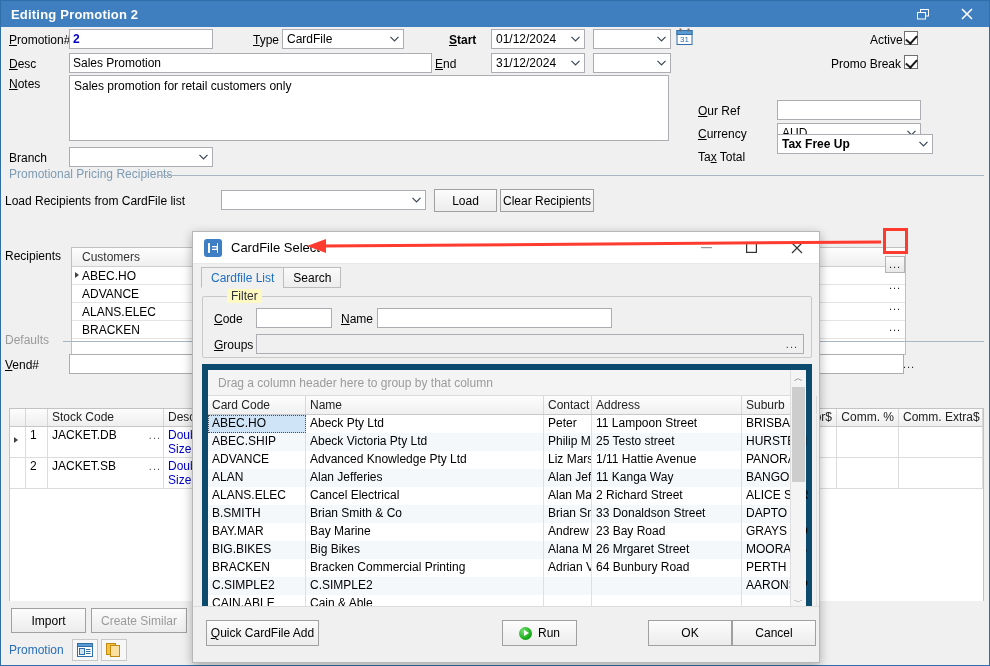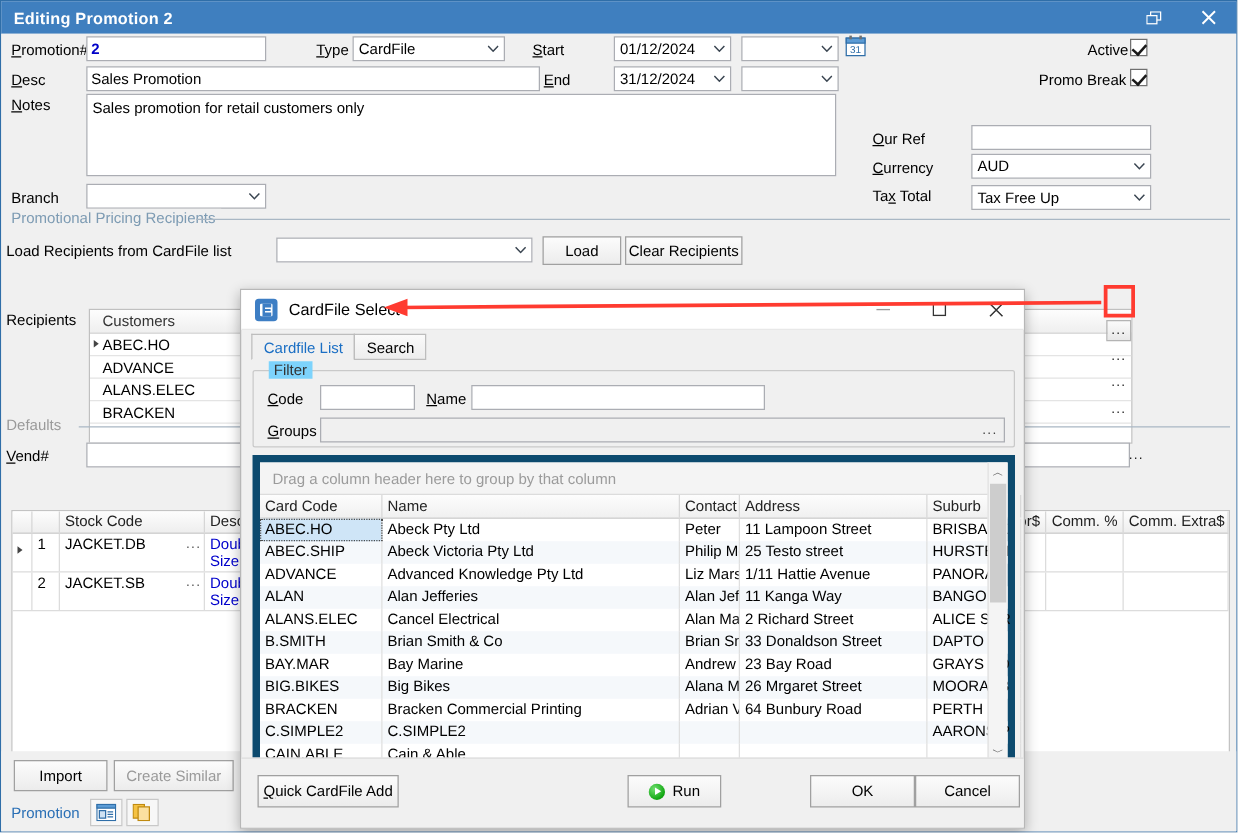--- a/index.html
+++ b/index.html
@@ -290,22 +290,22 @@
     border-bottom-color: #f0f0f0;
     color: #1b6fc4;
   }
 
   .filterbox {
     position: absolute; left: 9px; top: 32px; width: 610px; height: 62px;
     border: 1px solid #c9c9c9;
     border-radius: 2px;
   }
   .filterbox-label {
-    position: absolute; left: 12px; top: -8px;
-    background: #7dd3fc; padding: 0 4px;
+    position: absolute; left: 24px; top: -8px;
+    background: #fef9c3; padding: 0 4px;
     font-size: 12px; color: #333;
   }
 
   #dlg-grid {
     position: absolute; left: 9px; top: 100px; width: 610px; height: 252px;
     background: #fff;
     border: 6px solid #0c4a6e;
   }
   .groupzone {
     height: 26px;
@@ -412,21 +412,21 @@
     <div class="lbl" style="position:absolute;left:252px;top:6px;"><u>T</u>ype</div>
     <div class="combo" style="position:absolute;left:281px;top:2px;width:122px;">
       <span>CardFile</span>
       <span class="arrow">
           <svg width="9" height="6" viewBox="0 0 9 6">
             <path d="M0.5 0.8 L4.5 5 L8.5 0.8" stroke="#3b4652" stroke-width="1.2" fill="none"></path>
           </svg>
         </span>
     </div>
 
-    <div class="lbl" style="position:absolute;left:425px;top:6px;"><u>S</u>tart</div>
+    <div class="lbl" style="position:absolute;left:448px;top:6px;font-weight:bold;"><u>S</u>tart</div>
     <div class="combo" style="position:absolute;left:490px;top:2px;width:94px;">
       <span>01/12/2024</span>
       <span class="arrow">
           <svg width="9" height="6" viewBox="0 0 9 6">
             <path d="M0.5 0.8 L4.5 5 L8.5 0.8" stroke="#3b4652" stroke-width="1.2" fill="none"></path>
           </svg>
         </span>
     </div>
     <div class="combo" style="position:absolute;left:592px;top:2px;width:78px;">
       <span></span>
@@ -483,21 +483,21 @@
     <div class="combo" style="position:absolute;left:776px;top:96px;width:144px;">
       <span>AUD</span>
       <span class="arrow">
           <svg width="9" height="6" viewBox="0 0 9 6">
             <path d="M0.5 0.8 L4.5 5 L8.5 0.8" stroke="#3b4652" stroke-width="1.2" fill="none"></path>
           </svg>
         </span>
     </div>
 
     <div class="lbl" style="position:absolute;left:697px;top:123px;">Ta<u>x</u> Total</div>
-    <div class="combo" style="position:absolute;left:776px;top:121px;width:144px;">
+    <div class="combo" style="position:absolute;left:776px;top:107px;width:156px;font-weight:bold;">
       <span>Tax Free Up</span>
       <span class="arrow">
           <svg width="9" height="6" viewBox="0 0 9 6">
             <path d="M0.5 0.8 L4.5 5 L8.5 0.8" stroke="#3b4652" stroke-width="1.2" fill="none"></path>
           </svg>
         </span>
     </div>
 
     <div class="lbl" style="position:absolute;left:8px;top:124px;">Branch</div>
     <div class="combo" style="position:absolute;left:68px;top:120px;width:144px;">

